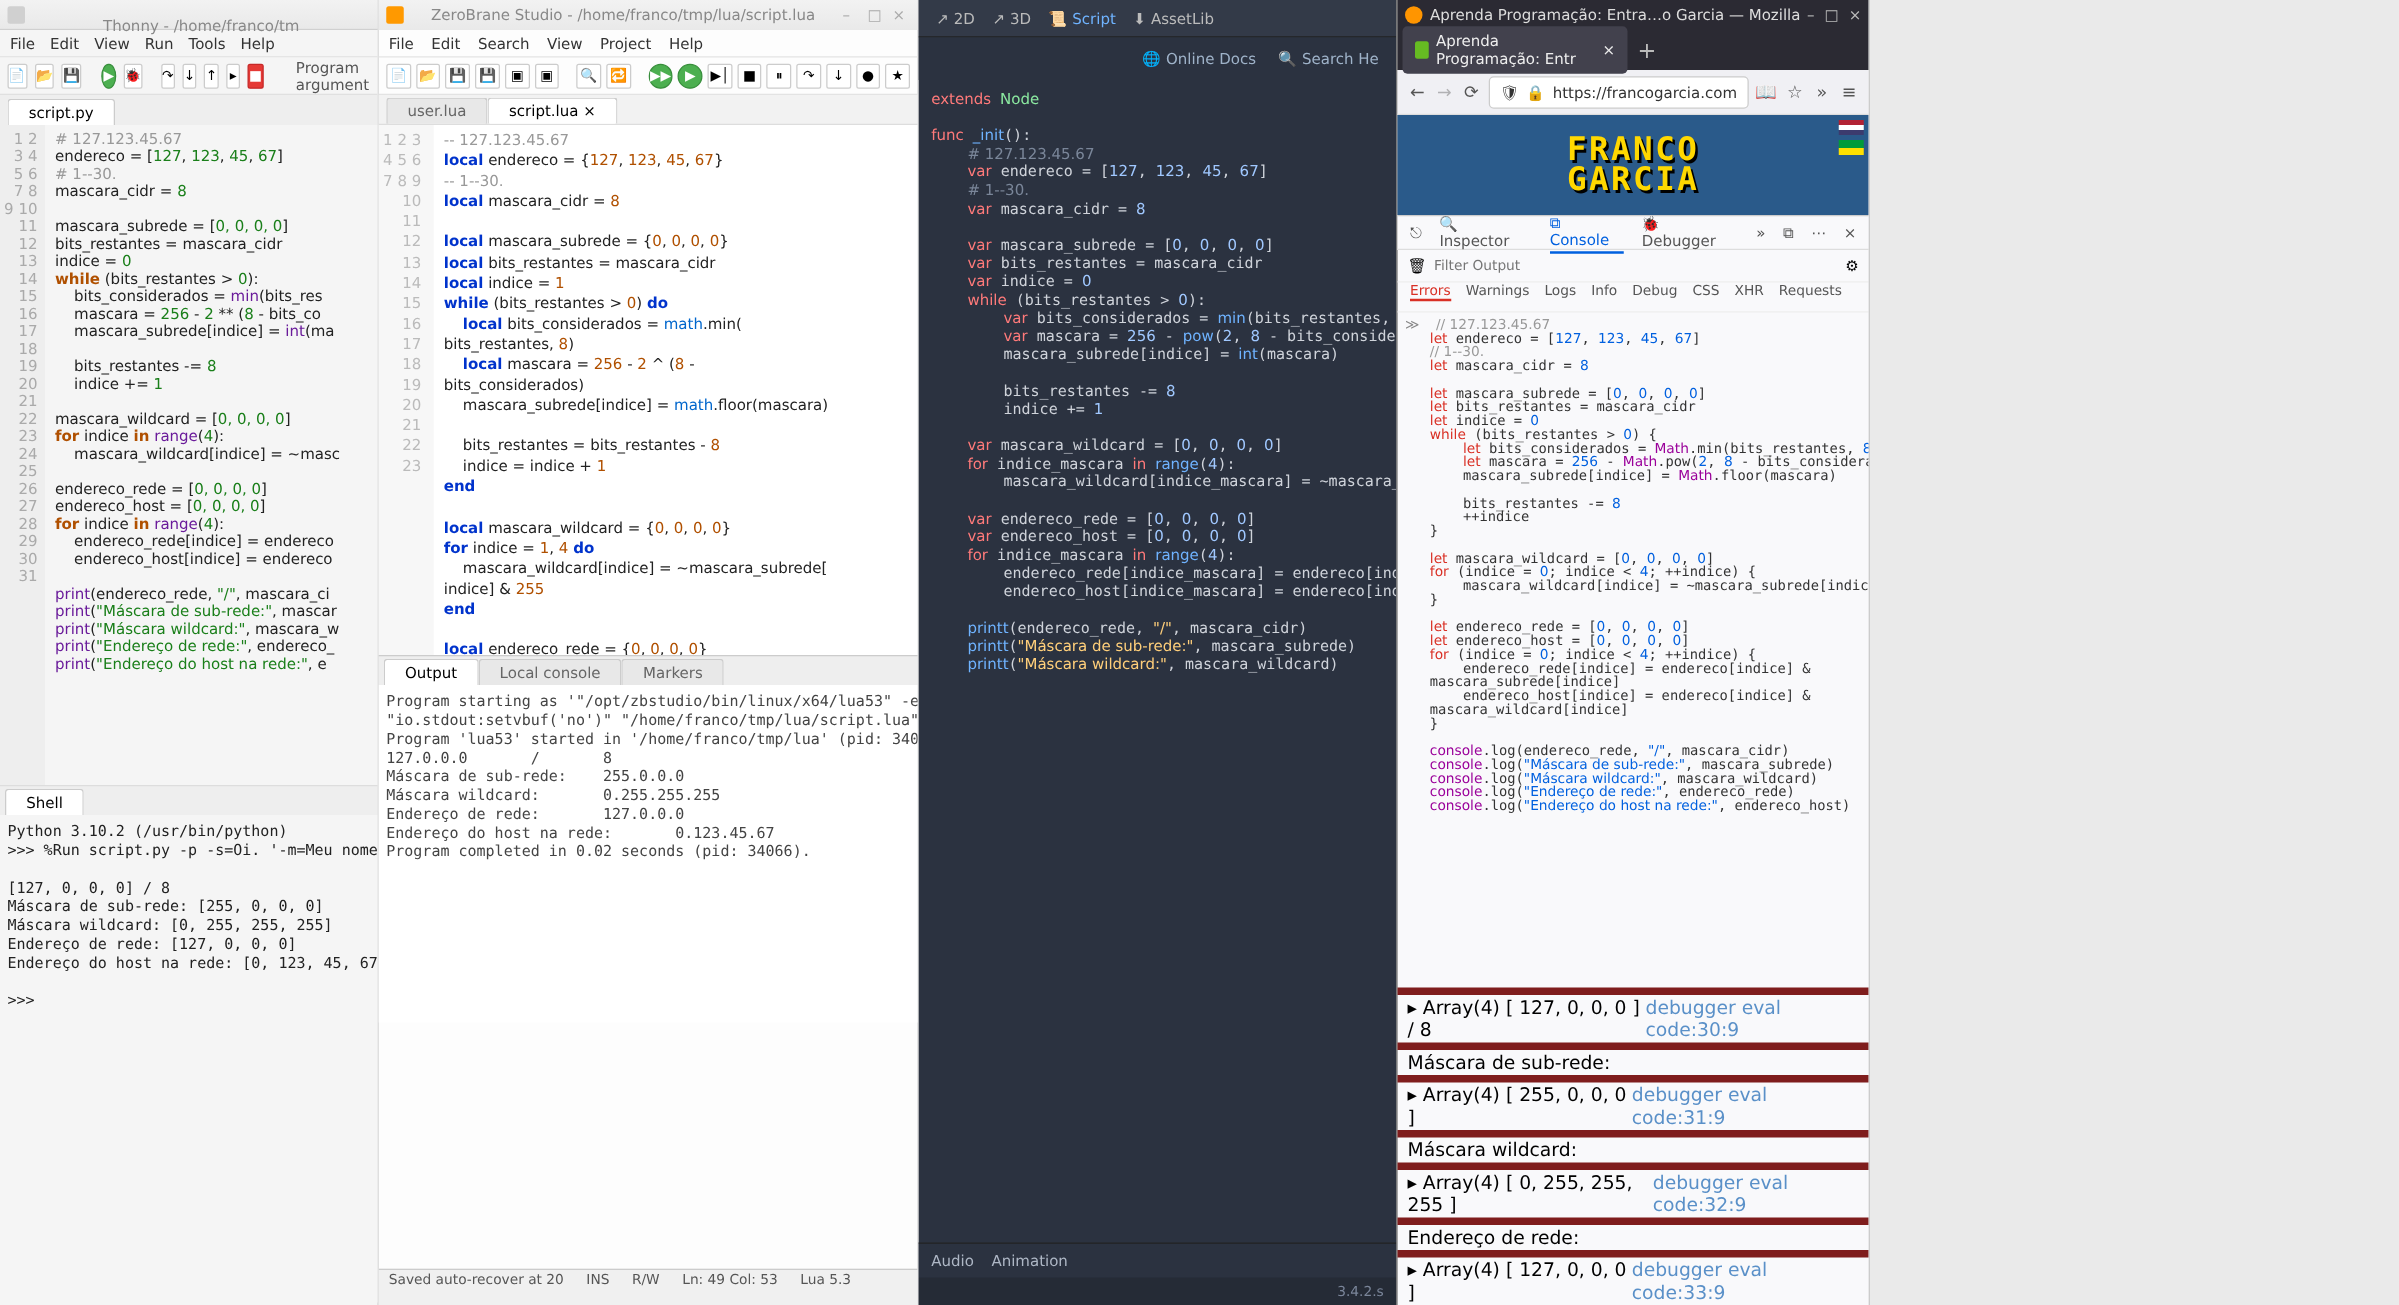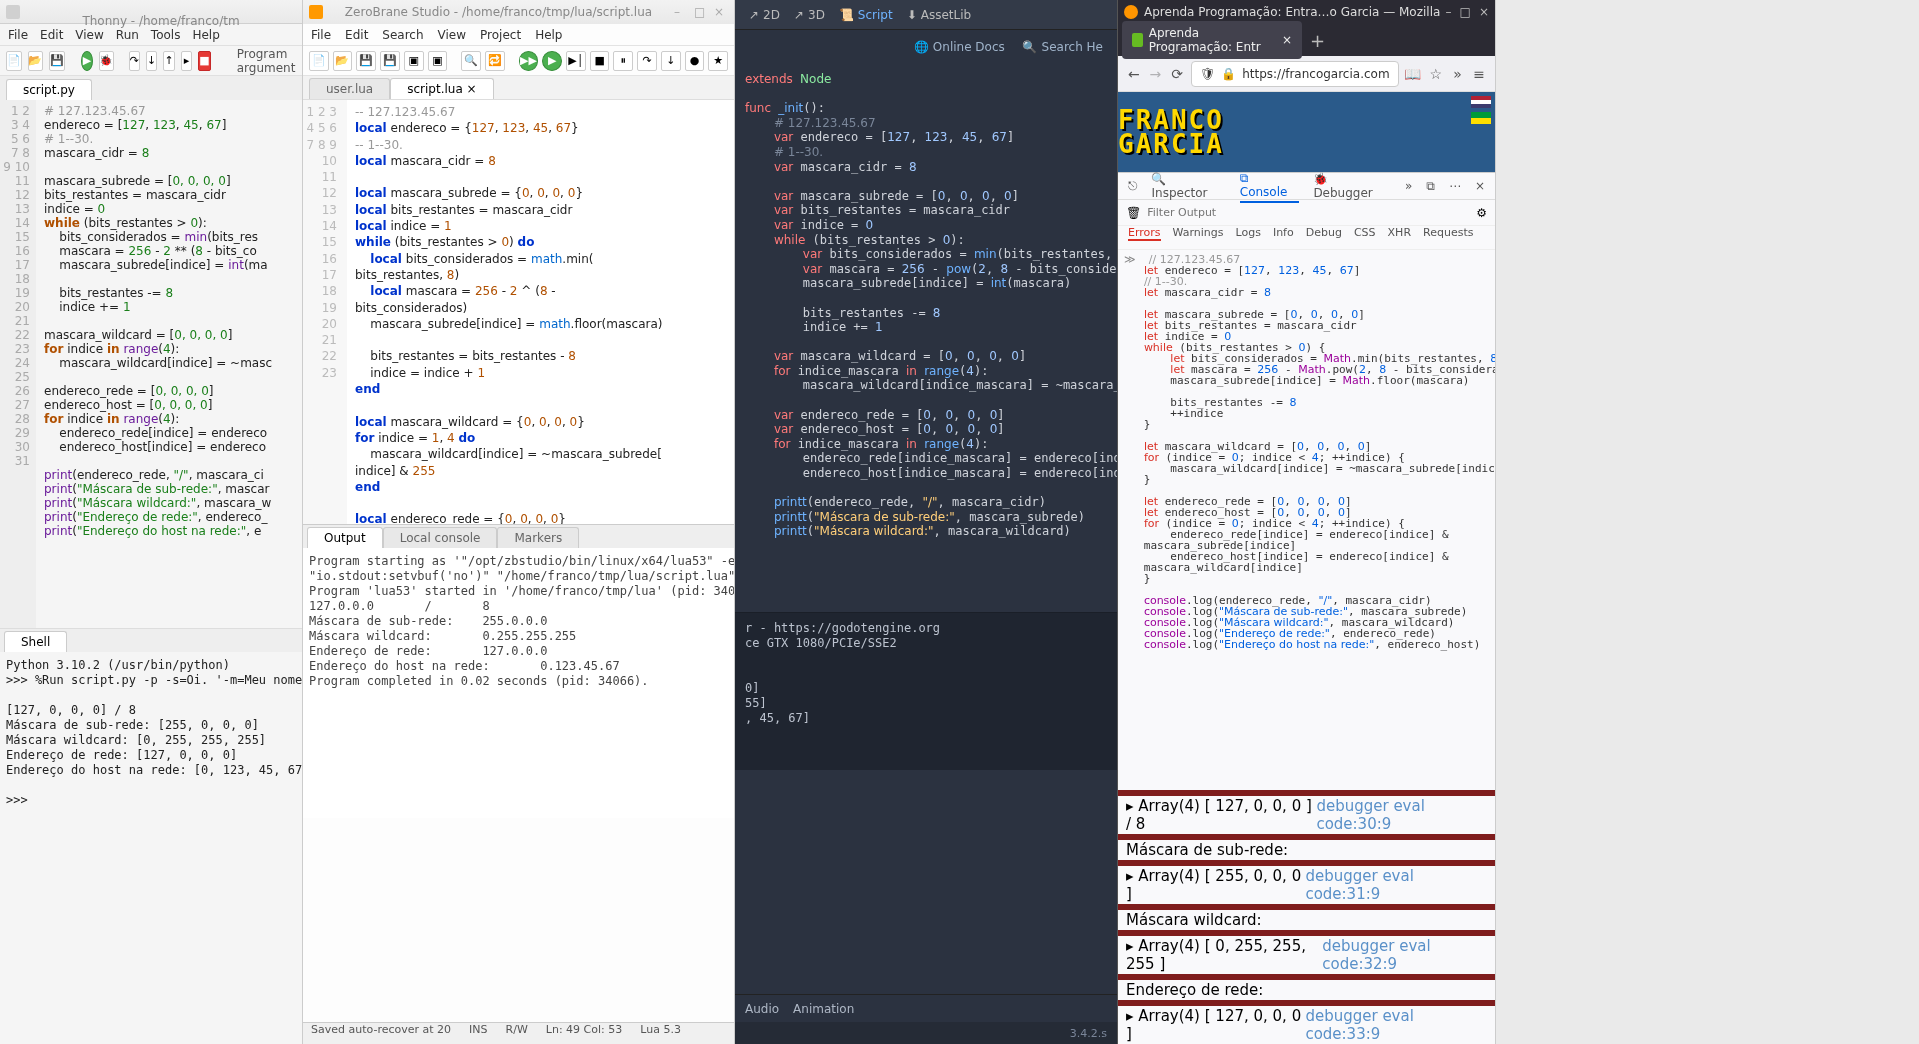--- a/index.html
+++ b/index.html
@@ -38,21 +38,21 @@
 #zb .menubar{height:22px;display:flex;align-items:center;gap:14px;padding:0 8px;border-bottom:1px solid #e3e3e3}
 #zb .menubar span{font-size:12px;color:#333}
 #zb .toolbar{height:30px;display:flex;align-items:center;gap:4px;padding:0 6px;border-bottom:1px solid #e3e3e3}
 #zb .tabrow{height:24px;display:flex;align-items:flex-end;padding:0 6px;background:#f2f2f2;border-bottom:1px solid #ddd}
 #zb .editor{height:424px;display:flex;overflow:hidden;background:#fff}
 #zb .guttz{width:44px;background:#f7f7f7;color:#bbb;text-align:right;padding:4px 10px 0 0;font-size:12px;line-height:16.3px}
 #zb .codez{flex:1;padding:4px 4px 0 8px;font-size:12px;line-height:16.3px;white-space:pre;overflow:hidden;color:#222}
 .lkw{color:#0033cc;font-weight:bold}.lnum{color:#b05000}.lcm{color:#999}.llib{color:#0066cc}
 #zb .outtabs{height:24px;display:flex;align-items:flex-end;padding:0 4px;background:#eee;border-top:1px solid #ccc}
 #zb .output{background:#fff;padding:6px;font-size:12px;line-height:15px;white-space:pre;color:#444;overflow:hidden;height:270px}
-#zb .status{position:absolute;bottom:0;left:0;right:0;height:22px;background:#f0f0f0;border-top:1px solid #ccc;display:flex;align-items:flex-start;padding:0 8px;gap:18px;font-size:11px;color:#555}
+#zb .status{position:absolute;bottom:0;left:0;right:0;height:22px;background:#f0f0f0;border-top:1px solid #ccc;display:flex;align-items:flex-end;padding:14px 8px;gap:18px;font-size:11px;color:#555}
 
 
 #gd{position:absolute;left:735px;top:0;width:382px;height:1044px;background:#2b3240;color:#ccc}
 #gd .titlebar{height:24px;display:flex;align-items:center;padding:0 8px;font-size:12px;color:#888;background:#f0f0f0}
 #gd .viewbar{height:30px;background:#333a48;display:flex;align-items:center;gap:14px;padding:0 14px;font-size:12px;border-bottom:1px solid #222}
 #gd .viewbar .vbtn{color:#bbb;display:flex;align-items:center;gap:4px}
 #gd .viewbar .vbtn.active{color:#6fb3ff}
 #gd .subbar{height:34px;background:#2b3240;display:flex;align-items:center;justify-content:flex-end;gap:18px;padding:0 14px;font-size:12px;color:#9fb3c9}
 #gd .codeg{padding:8px 10px;font-size:12px;line-height:14.6px;white-space:pre;overflow:hidden;color:#cfd3da;height:548px}
 .gkw{color:#ff7a7a}.gtyp{color:#8be9a0}.gnum{color:#a0c8ff}.gstr{color:#ffcf7a}.gcm{color:#7a8699}.gfn{color:#6fb3ff}
@@ -66,21 +66,21 @@
 #ff .titlebar .ffico{width:14px;height:14px;background:#ff9500;border-radius:50%}
 #ff .titlebar .ttl{flex:1;white-space:nowrap;overflow:hidden}
 #ff .winbtns{display:flex;gap:8px;color:#bbb}
 #ff .tabstrip{height:32px;background:#2b2a33;display:flex;align-items:center;padding:0 4px}
 #ff .fftab{background:#42414d;color:#eee;padding:5px 10px;border-radius:4px;font-size:12px;display:flex;align-items:center;gap:6px;max-width:180px}
 #ff .fftab .favico{width:14px;height:14px;background:#6b2;border-radius:2px}
 #ff .newtab{color:#bbb;margin-left:8px;font-size:18px}
 #ff .urlbar{height:36px;background:#f0f0f4;display:flex;align-items:center;gap:6px;padding:0 8px;border-bottom:1px solid #ddd}
 #ff .navb{width:22px;height:22px;display:flex;align-items:center;justify-content:center;color:#555;font-size:14px}
 #ff .urlfield{flex:1;background:#fff;border:1px solid #ccc;border-radius:4px;height:26px;display:flex;align-items:center;padding:0 8px;gap:6px;font-size:12px;color:#333}
-#ff .page{height:80px;background:#2a5a8a;position:relative;overflow:hidden;display:flex;align-items:center;}
+#ff .page{height:80px;background:#2a5a8a;position:relative;overflow:hidden;display:flex;align-items:center;justify-content:center}
 #ff .logo{font-family:monospace;font-weight:bold;font-size:26px;color:#ffd800;letter-spacing:2px;text-shadow:2px 2px 0 #000}
 #ff .flags{position:absolute;right:4px;top:4px;display:flex;flex-direction:column;gap:4px}
 #ff .flag{width:20px;height:12px}
 #ff .devhdr{height:28px;background:#f9f9fb;border-top:1px solid #ccc;border-bottom:1px solid #ddd;display:flex;align-items:center;gap:14px;padding:0 10px;font-size:12px;color:#555}
 #ff .devhdr .dtab{padding:2px 0}
 #ff .devhdr .dtab.active{color:#0060df;border-bottom:2px solid #0060df}
 #ff .filterrow{height:26px;display:flex;align-items:center;padding:0 8px;gap:6px;border-bottom:1px solid #eee}
 #ff .filterrow input{flex:1;border:none;font-size:11px;color:#888;background:transparent}
 #ff .catrow{height:24px;display:flex;align-items:flex-start;gap:12px;padding:0 10px;font-size:11px;border-bottom:1px solid #eee}
 #ff .catrow span{color:#555}
@@ -364,27 +364,20 @@
 
     <span class="gkw">var</span> endereco_rede = [<span class="gnum">0</span>, <span class="gnum">0</span>, <span class="gnum">0</span>, <span class="gnum">0</span>]
     <span class="gkw">var</span> endereco_host = [<span class="gnum">0</span>, <span class="gnum">0</span>, <span class="gnum">0</span>, <span class="gnum">0</span>]
     <span class="gkw">for</span> indice_mascara <span class="gkw">in</span> <span class="gfn">range</span>(<span class="gnum">4</span>):
         endereco_rede[indice_mascara] = endereco[indice_ma
         endereco_host[indice_mascara] = endereco[indice_ma
 
     <span class="gfn">printt</span>(endereco_rede, <span class="gstr">"/"</span>, mascara_cidr)
     <span class="gfn">printt</span>(<span class="gstr">"Máscara de sub-rede:"</span>, mascara_subrede)
     <span class="gfn">printt</span>(<span class="gstr">"Máscara wildcard:"</span>, mascara_wildcard)</div>
-  <div class="outg mono">r - https://godotengine.org
-ce GTX 1080/PCIe/SSE2
-
-
-0]
-55]
-, 45, 67]</div>
   <div class="botbar">
     <span>Audio</span>
     <span>Animation</span>
   </div>
   <div class="statusg">3.4.2.s</div>
 </div>
 
 <div id="ff">
   <div class="titlebar">
     <div class="ffico"></div>

